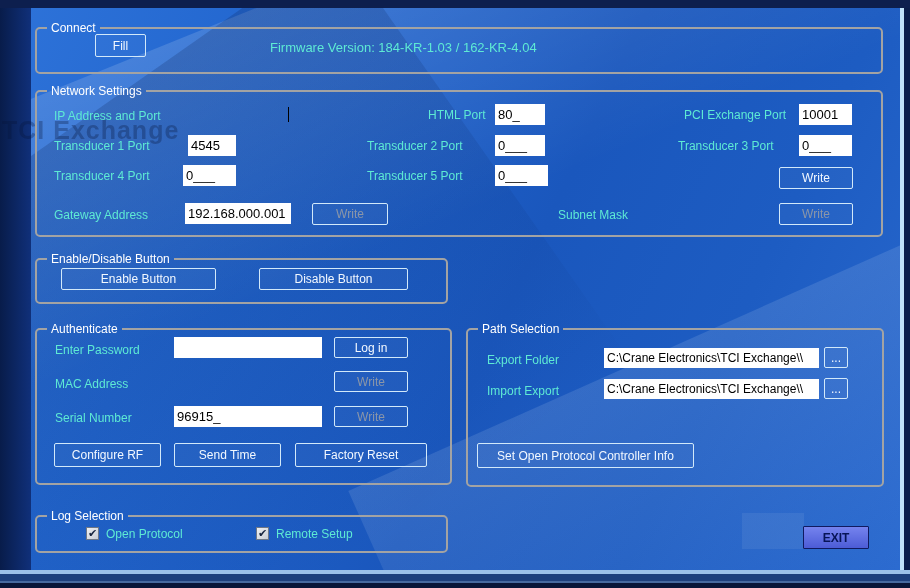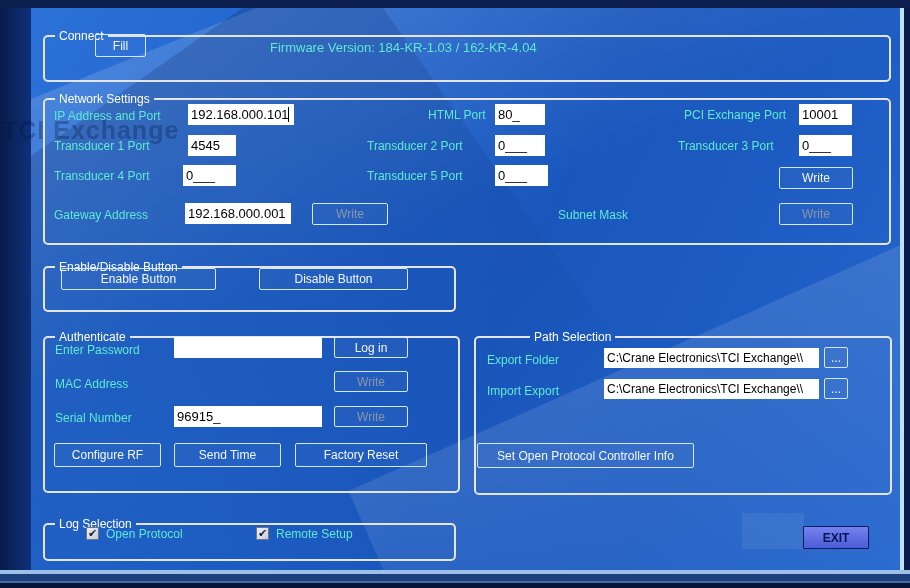--- a/index.html
+++ b/index.html
@@ -22,28 +22,28 @@
   #edge-right-light{left:900px;top:8px;width:4px;height:562px;background:#bfe1f8;}
   #strip-right-dark{left:904px;top:8px;width:6px;height:580px;background:#0a1d4a;}
   #line-bottom-light{left:0;top:570px;width:910px;height:4px;background:#9cc0e8;}
   #band-bottom-1{left:0;top:574px;width:910px;height:7px;background:#1d3f7c;}
   #line-bottom-2{left:0;top:581px;width:910px;height:2px;background:#46699f;}
   #band-bottom-dark{left:0;top:583px;width:910px;height:5px;background:#081538;}
   
   #watermark{position:absolute;left:2px;top:116px;z-index:2;font-size:25px;font-weight:bold;
       letter-spacing:1px;color:rgba(8,20,55,0.30);white-space:nowrap;}
   
-  fieldset{position:absolute;z-index:3;margin:12px;padding:0;box-sizing:border-box;
-      border:2px solid #e5e5e5;border-radius:5px;}
+  fieldset{position:absolute;z-index:3;margin:4px;padding:0;box-sizing:border-box;
+      border:2px solid #a3a3a3;border-radius:5px;}
   legend{margin-left:10px;padding:0 4px;color:#ffffff;font-size:12px;line-height:12px;}
   #fs-connect{left:31px;top:18px;width:848px;height:52px;}
   #fs-network{left:31px;top:81px;width:848px;height:152px;}
   #fs-enable {left:31px;top:249px;width:413px;height:51px;}
   #fs-auth   {left:31px;top:319px;width:417px;height:162px;}
-  #fs-path   {left:462px;top:319px;width:418px;height:164px;padding-left:44px;}
+  #fs-path   {left:462px;top:319px;width:418px;height:164px;}
   #fs-log    {left:31px;top:506px;width:413px;height:43px;}
   
   .lbl{position:absolute;z-index:4;color:#5eead4;font-size:12px;white-space:nowrap;}
   .input{position:absolute;z-index:4;box-sizing:border-box;background:#ffffff;border:0;
       color:#000;font:13px "Liberation Sans",sans-serif;padding:0 3px;white-space:pre;}
   .btn{position:absolute;z-index:4;box-sizing:border-box;border:1px solid #d2e9fa;border-radius:2px;
       background:rgba(255,255,255,0.03);color:#f2f8ff;font:12px "Liberation Sans",sans-serif;
       display:flex;align-items:center;justify-content:center;cursor:pointer;white-space:nowrap;}
   .btn.disabled{color:#8b96a8;}
   .checkbox{position:absolute;z-index:4;width:13px;height:13px;box-sizing:border-box;
@@ -124,21 +124,20 @@
   <fieldset id="fs-connect">
     <legend>Connect</legend>
   </fieldset>
   <div class="btn" id="btn-fill">Fill</div>
   <div class="lbl" id="firmware">Firmware Version: 184-KR-1.03 / 162-KR-4.04</div>
 
   <fieldset id="fs-network">
     <legend>Network Settings</legend>
   </fieldset>
   <div class="lbl" id="lbl-ip">IP Address and Port</div>
-  <input class="input" id="inp-ip" readonly="" value="192.168.000.101" style="">
   <div id="caret"></div>
   <div class="lbl" id="lbl-html">HTML Port</div>
   <input class="input" id="inp-html" readonly="" value="80_" style="">
   <div class="lbl" id="lbl-pci">PCI Exchange Port</div>
   <input class="input" id="inp-pci" readonly="" value="10001" style="">
   <div class="lbl" id="lbl-t1">Transducer 1 Port</div>
   <input class="input" id="inp-t1" readonly="" value="4545" style="">
   <div class="lbl" id="lbl-t2">Transducer 2 Port</div>
   <input class="input" id="inp-t2" readonly="" value="0___" style="">
   <div class="lbl" id="lbl-t3">Transducer 3 Port</div>

